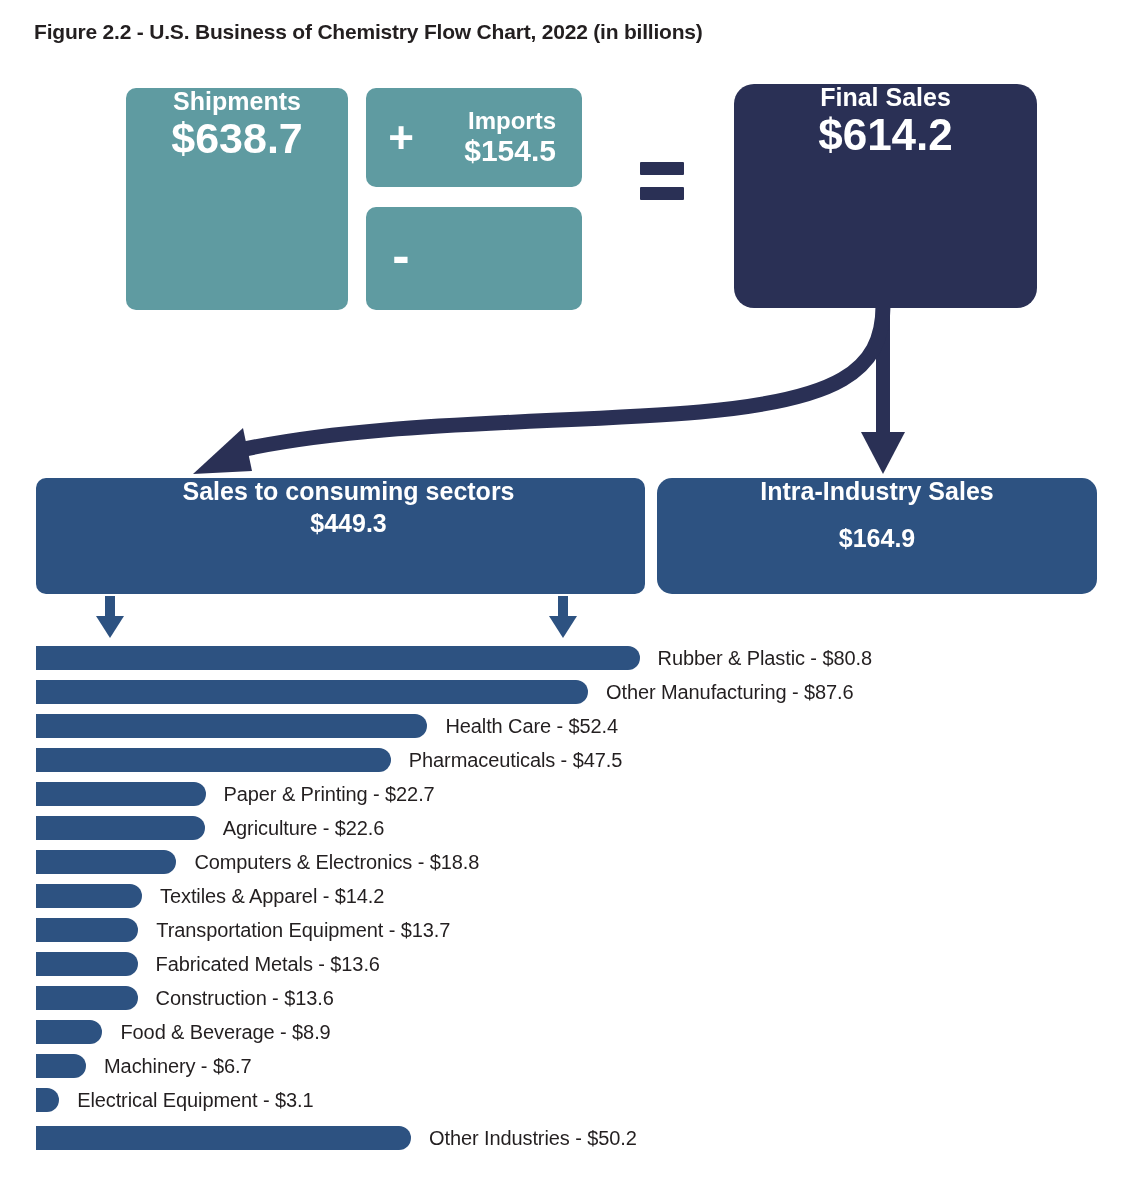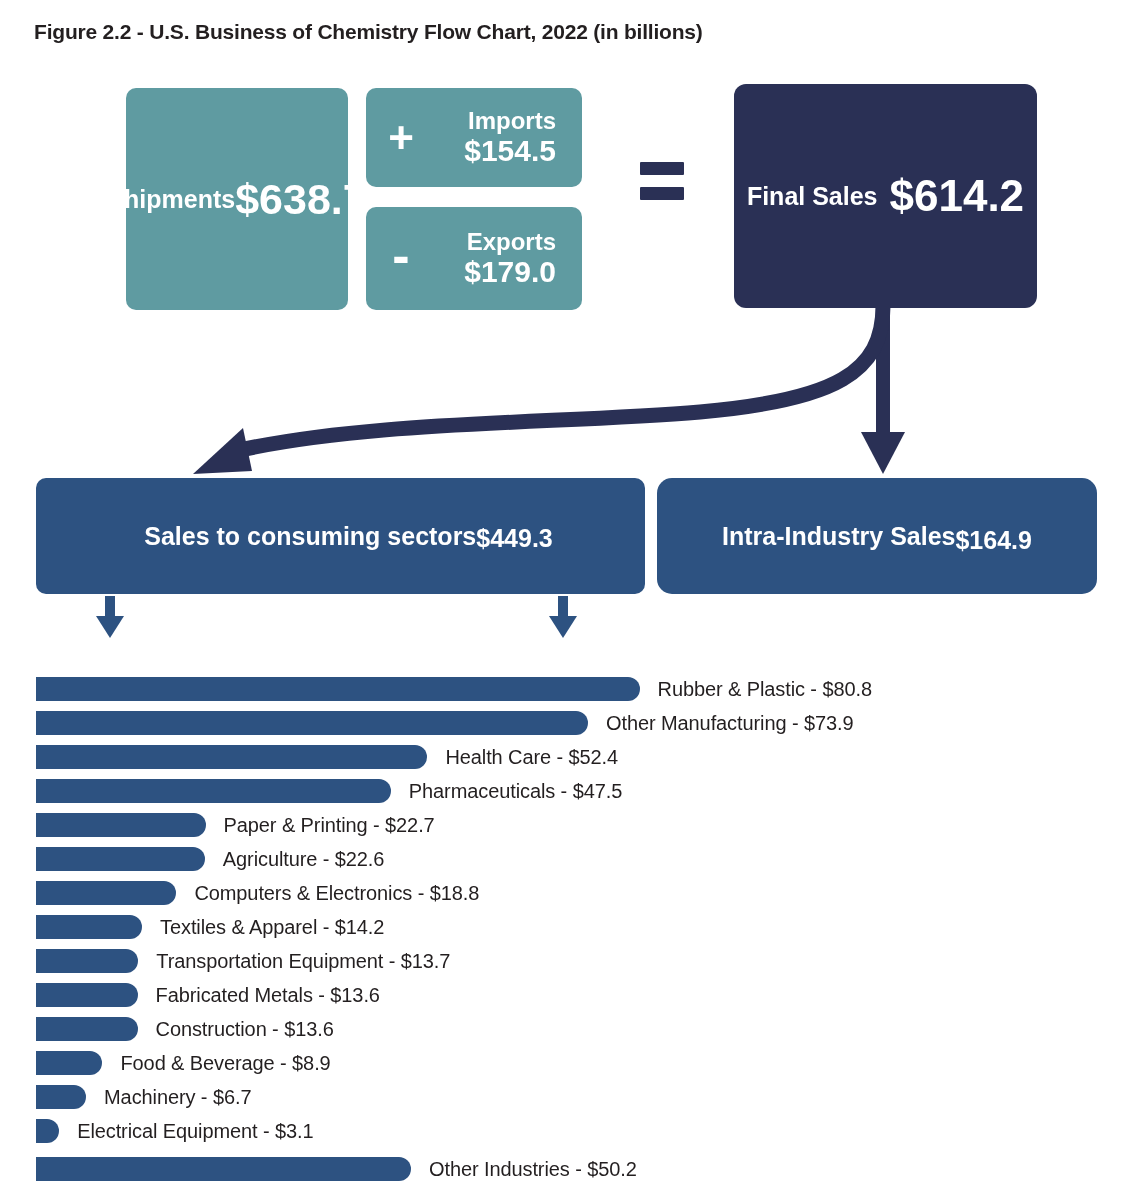--- a/index.html
+++ b/index.html
@@ -28,23 +28,23 @@
     white-space: nowrap;
   }
 
   
   .box {
     position: absolute;
     box-sizing: border-box;
     border-radius: 10px;
     color: #ffffff;
     display: flex;
-    flex-direction: row;
+    flex-direction: column;
     align-items: center;
-    justify-content: center;
+    justify-content: flex-start;
     text-align: center;
     line-height: 1.06;
   }
   .box .lbl { font-weight: 700; }
   .box .val { font-weight: 700; }
 
   #shipments-box {
     left: 126px; top: 88px;
     width: 222px; height: 222px;
     background: #5f9ba1;
@@ -97,22 +97,21 @@
     width: 44px; height: 13px;
     background: #2a3055;
     border-radius: 1px;
   }
   #equals-sign span + span { margin-top: 12px; }
 
   #final-sales-box {
     left: 734px; top: 84px;
     width: 303px; height: 224px;
     background: #2a3055;
-    border-radius: 12px;
-    gap: 12px;
+    border-radius: 20px;
   }
   #final-sales-box .lbl { font-size: 25px; }
   #final-sales-box .val { font-size: 44px; margin-top: 1px; }
 
   
   #arrows-svg {
     position: absolute;
     left: 0; top: 0;
     width: 1134px; height: 1202px;
     pointer-events: none;
@@ -129,27 +128,27 @@
   #consuming-sectors-box .lbl { font-size: 25px; }
   #consuming-sectors-box .val { font-size: 25px; margin-top: 5px; }
 
   #intra-industry-box {
     left: 657px; top: 478px;
     width: 440px; height: 116px;
     background: #2d5281;
     border-radius: 15px;
   }
   #intra-industry-box .lbl { font-size: 25px; }
-  #intra-industry-box .val { font-size: 25px; margin-top: 9px; }
+  #intra-industry-box .val { font-size: 25px; margin-top: 20px; }
 
   
   #bar-list {
     position: absolute;
     left: 36px;
-    top: 672px;
+    top: 641px;
     width: 1098px;
   }
   .bar-row {
     position: relative;
     height: 34px;
     display: flex;
     align-items: center;
   }
   .bar {
     height: 24px;
@@ -179,24 +178,20 @@
 <div class="box" id="imports-box">
   <span class="op-sign">+</span>
   <span class="op-text">
     <span class="lbl">Imports</span>
     <span class="val">$154.5</span>
   </span>
 </div>
 
 <div class="box" id="exports-box">
   <span class="op-sign minus">-</span>
-  <span class="op-text">
-    <span class="lbl">Exports</span>
-    <span class="val">$179.0</span>
-  </span>
 </div>
 
 <div id="equals-sign">
   <span></span>
   <span></span>
 </div>
 
 <div class="box" id="final-sales-box">
   <span class="lbl">Final Sales</span>
   <span class="val">$614.2</span>
@@ -236,21 +231,21 @@
   <span class="val">$164.9</span>
 </div>
 
 <div id="bar-list">
     <div class="bar-row">
       <div class="bar" style="width: 603.576px;"></div>
       <span class="bar-label">Rubber &amp; Plastic - $80.8</span>
     </div>
     <div class="bar-row">
       <div class="bar" style="width: 552.033px;"></div>
-      <span class="bar-label">Other Manufacturing - $73.9</span>
+      <span class="bar-label">Other Manufacturing - $87.6</span>
     </div>
     <div class="bar-row">
       <div class="bar" style="width: 391.428px;"></div>
       <span class="bar-label">Health Care - $52.4</span>
     </div>
     <div class="bar-row">
       <div class="bar" style="width: 354.825px;"></div>
       <span class="bar-label">Pharmaceuticals - $47.5</span>
     </div>
     <div class="bar-row">

